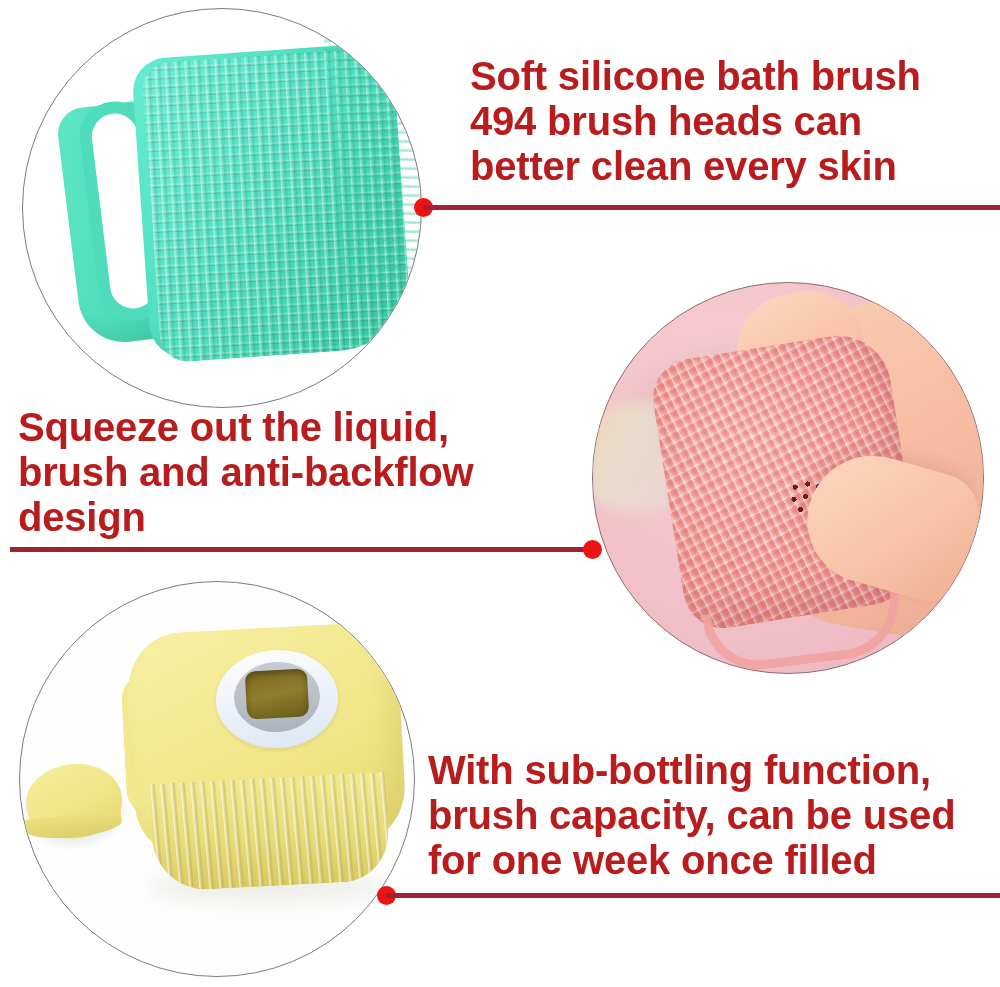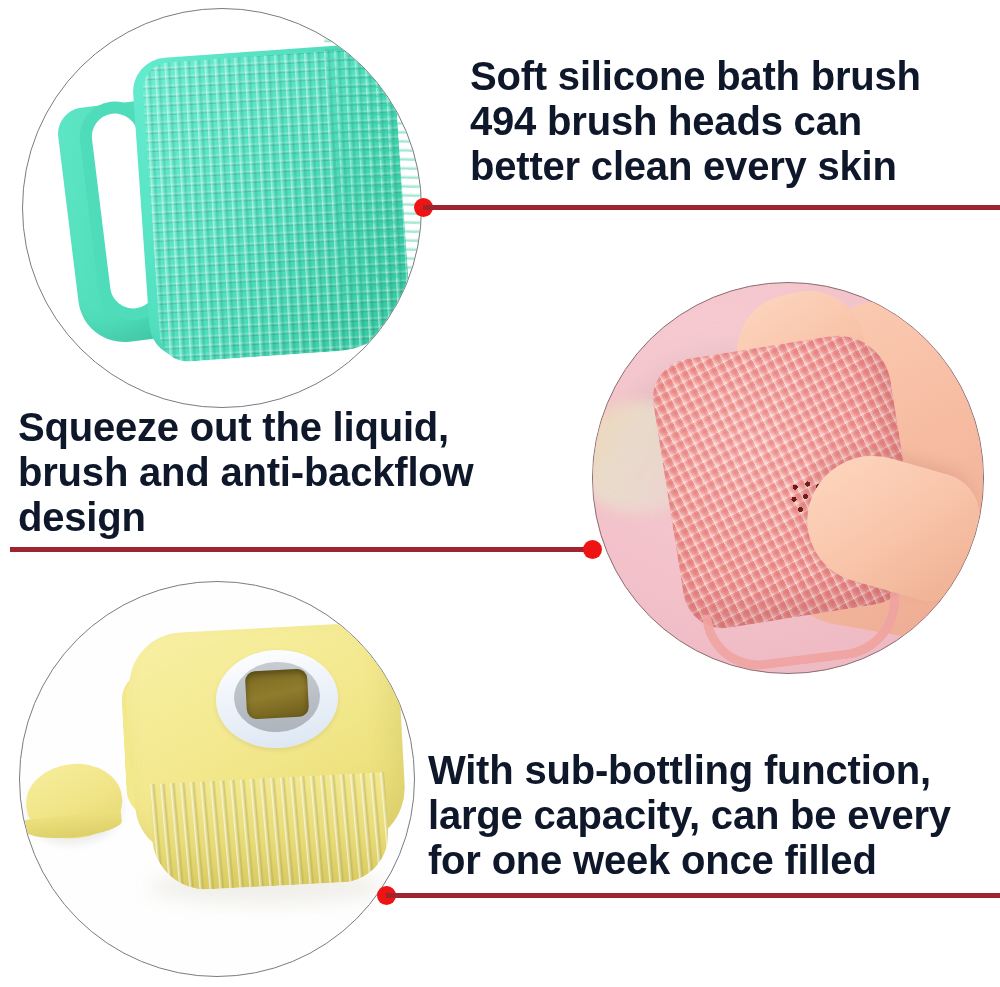--- a/index.html
+++ b/index.html
@@ -26,21 +26,21 @@
     overflow: hidden;
     box-sizing: border-box;
   }
   .circle-outline {
     border: 1px solid #7c7c80;
   }
 
   
   .feature-text {
     position: absolute;
-    color: #0f172a;
+    color: #b91c1c;
     font-weight: bold;
     font-size: 40px;
     line-height: 1.12;
     letter-spacing: -0.2px;
     white-space: pre-line;
     font-family: "Liberation Sans", sans-serif;
   }
 
   
   .connector {
@@ -445,19 +445,19 @@
     <div class="yellow-strap"></div>
     <div class="yellow-side-tab"></div>
     <div class="yellow-body"></div>
     <div class="yellow-bristles"></div>
     <div class="opening-ring"></div>
     <div class="opening-inner"></div>
     <div class="opening-hole"></div>
   </div>
 
   <div class="feature-text" id="text-3" style="left:428px; top:748px; width:572px;">With sub-bottling function,
-large capacity, can be every
+brush capacity, can be used
 for one week once filled</div>
 
   <div class="connector-dot" style="left:377px; top:886px;"></div>
   <div class="connector" style="left:386px; top:893px; width:614px;"></div>
 
 </div>
 
 </body></html>

